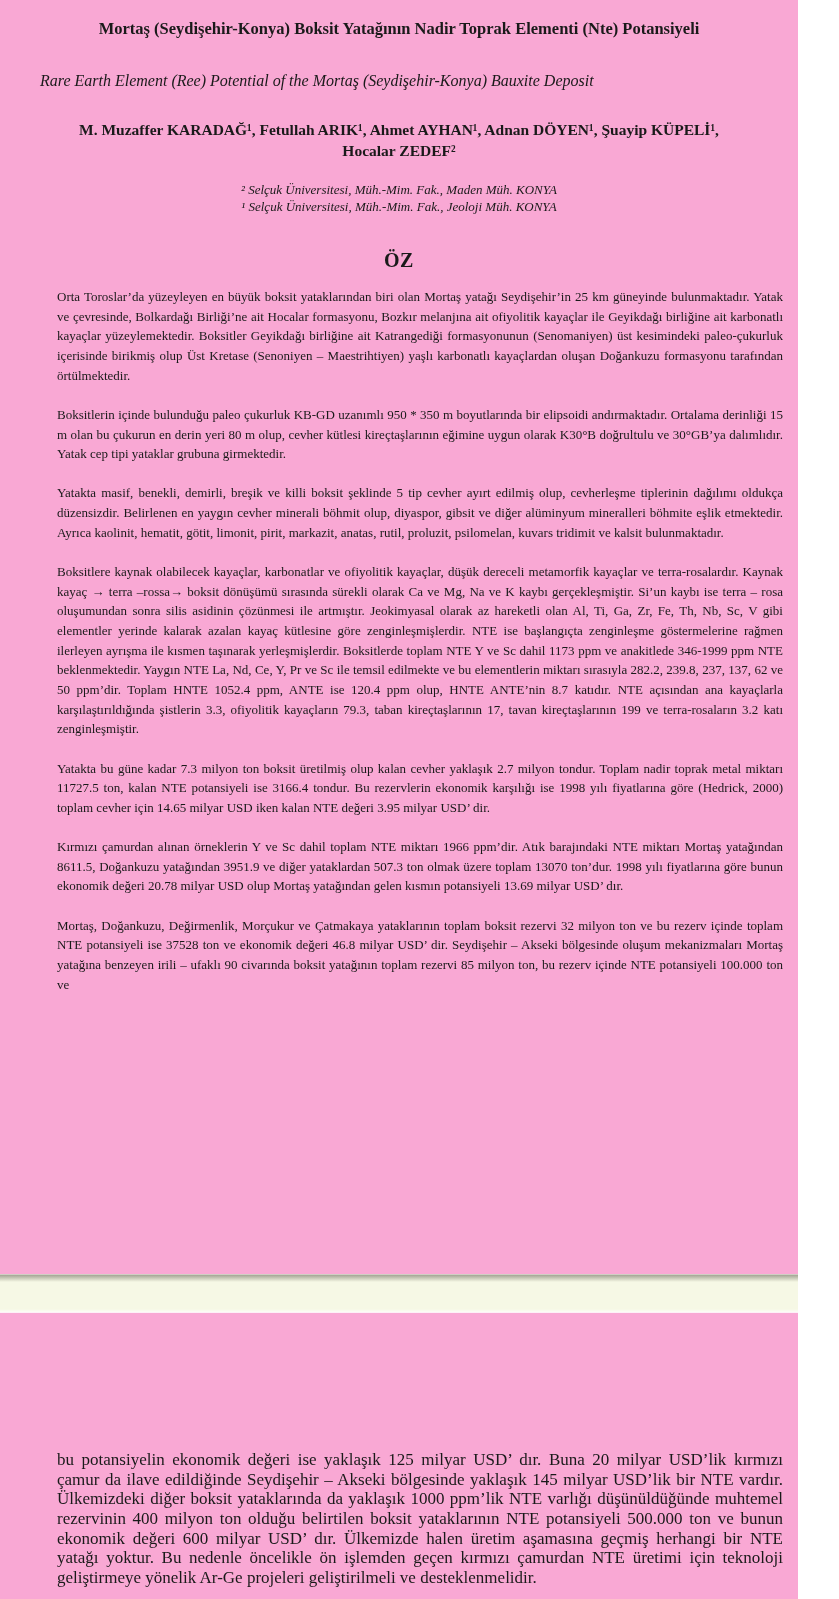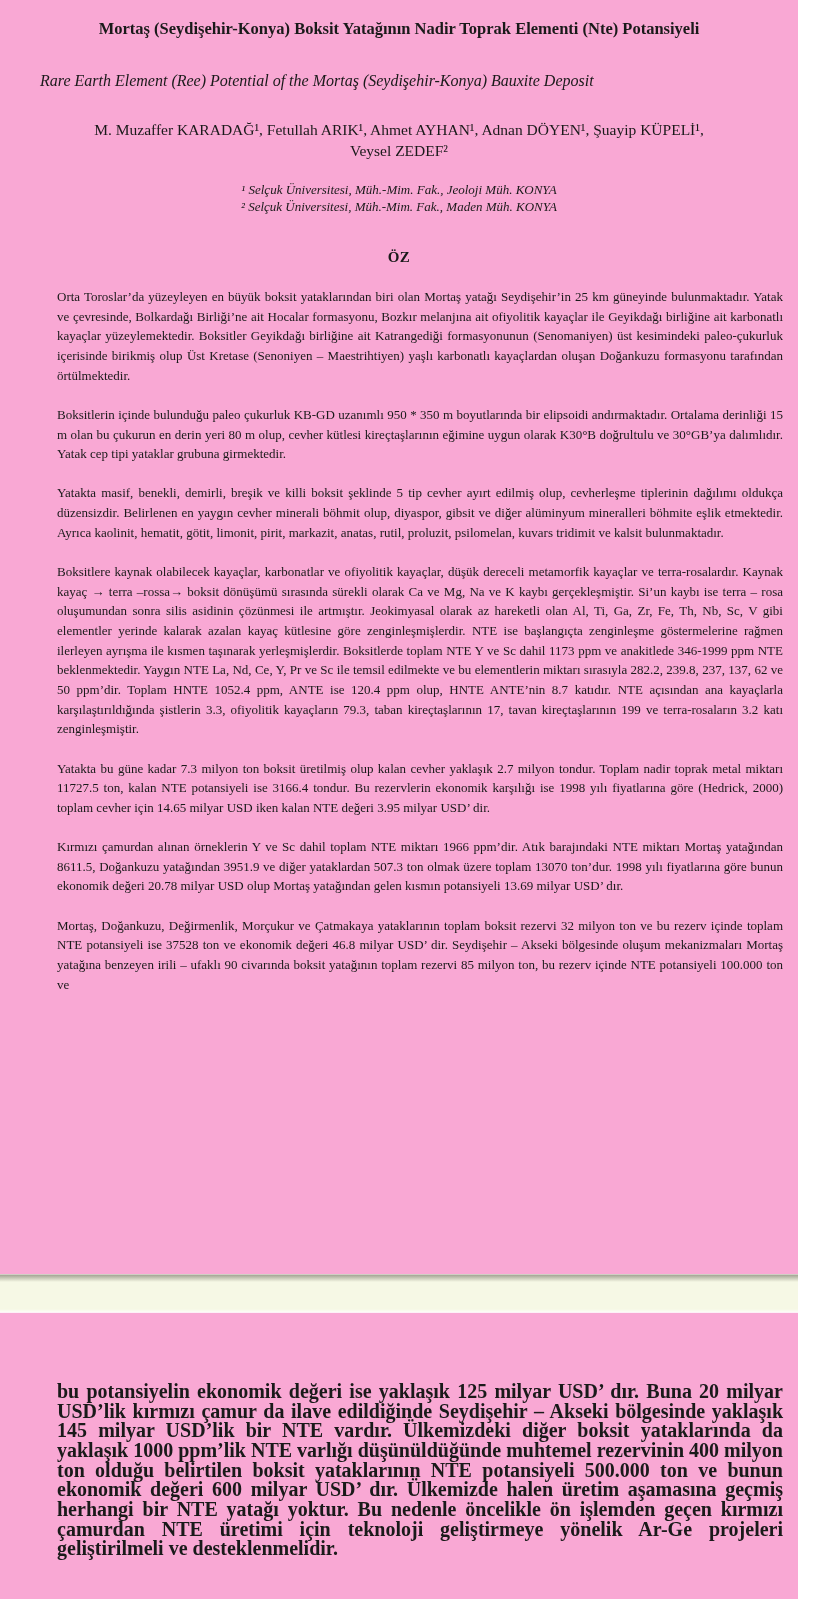--- a/index.html
+++ b/index.html
@@ -37,42 +37,42 @@
     font-style: italic;
     font-size: 16px;
     line-height: 20px;
   }
   .authors-block {
     position: absolute;
     top: 119px;
     left: 40px;
     right: 40px;
     text-align: center;
-    font-weight: normal;
+    font-weight: bold;
     font-size: 15.5px;
     line-height: 21px;
   }
   .affiliations-block {
     position: absolute;
     top: 182px;
     left: 40px;
     right: 40px;
     text-align: center;
     font-style: italic;
     font-size: 13px;
     line-height: 16.5px;
   }
   .abstract-heading {
     position: absolute;
     top: 249px;
     left: 40px;
     right: 40px;
     text-align: center;
     font-weight: bold;
-    font-size: 15px;
+    font-size: 20px;
     letter-spacing: 0.5px;
   }
   
   .abstract-body {
     position: absolute;
     top: 287px;
     left: 57px;
     width: 726px;
     font-size: 13px;
     line-height: 19.65px;
@@ -103,47 +103,46 @@
     position: absolute;
     bottom: -1px;
     left: 0;
     right: 0;
     height: 4px;
     background: linear-gradient(to bottom, rgba(255,255,255,0), rgba(255,255,255,0.95));
   }
   
   .page2-body {
     position: absolute;
-    top: 1382px;
+    top: 1450px;
     left: 57px;
     width: 726px;
-    font-size: 20px;
+    font-size: 17px;
     line-height: 19.65px;
     text-align: justify;
-    font-weight: bold;
   }
   .page2-body p { margin: 0; }
 </style>
 </head>
 <body>
 
 <div class="canvas">
 
   <div class="paper-title">Mortaş (Seydişehir-Konya) Boksit Yatağının Nadir Toprak Elementi (Nte) Potansiyeli</div>
 
   <div class="paper-title-en">Rare Earth Element (Ree) Potential of the Mortaş (Seydişehir-Konya) Bauxite Deposit</div>
 
   <div class="authors-block">
     <div>M. Muzaffer KARADAĞ¹,  Fetullah ARIK¹, Ahmet AYHAN¹, Adnan DÖYEN¹, Şuayip KÜPELİ¹,</div>
-    <div>Veysel ZEDEF²</div>
+    <div>Hocalar ZEDEF²</div>
   </div>
 
   <div class="affiliations-block">
+    <div>² Selçuk Üniversitesi, Müh.-Mim. Fak., Maden Müh. KONYA</div>
     <div>¹ Selçuk Üniversitesi, Müh.-Mim. Fak., Jeoloji Müh. KONYA</div>
-    <div>² Selçuk Üniversitesi, Müh.-Mim. Fak., Maden Müh. KONYA</div>
   </div>
 
   <div class="abstract-heading">ÖZ</div>
 
   <div class="abstract-body">
     <p>Orta Toroslar’da yüzeyleyen en büyük boksit yataklarından biri olan Mortaş yatağı Seydişehir’in 25 km güneyinde bulunmaktadır. Yatak ve çevresinde, Bolkardağı Birliği’ne ait Hocalar formasyonu, Bozkır melanjına ait ofiyolitik kayaçlar ile Geyikdağı birliğine ait karbonatlı kayaçlar yüzeylemektedir. Boksitler Geyikdağı birliğine ait Katrangediği formasyonunun (Senomaniyen) üst kesimindeki paleo-çukurluk içerisinde birikmiş olup Üst Kretase (Senoniyen – Maestrihtiyen) yaşlı karbonatlı kayaçlardan oluşan Doğankuzu formasyonu tarafından örtülmektedir.</p>
     <p>Boksitlerin içinde bulunduğu paleo çukurluk KB-GD uzanımlı 950 * 350 m boyutlarında bir elipsoidi andırmaktadır. Ortalama derinliği 15 m olan bu çukurun en derin yeri 80 m olup, cevher kütlesi kireçtaşlarının eğimine uygun olarak K30°B doğrultulu ve 30°GB’ya dalımlıdır. Yatak cep tipi yataklar grubuna girmektedir.</p>
     <p>Yatakta masif, benekli, demirli, breşik ve killi boksit şeklinde 5 tip cevher ayırt edilmiş olup, cevherleşme tiplerinin dağılımı oldukça düzensizdir. Belirlenen en yaygın cevher minerali böhmit olup, diyaspor, gibsit ve diğer alüminyum mineralleri böhmite eşlik etmektedir. Ayrıca kaolinit, hematit, götit, limonit, pirit, markazit, anatas, rutil, proluzit, psilomelan, kuvars tridimit ve kalsit bulunmaktadır.</p>
     <p>Boksitlere kaynak olabilecek kayaçlar, karbonatlar ve ofiyolitik kayaçlar, düşük dereceli metamorfik kayaçlar ve terra-rosalardır. Kaynak kayaç → terra –rossa→ boksit dönüşümü sırasında sürekli olarak Ca ve Mg, Na ve K kaybı gerçekleşmiştir. Si’un kaybı ise terra – rosa oluşumundan sonra silis asidinin çözünmesi ile artmıştır. Jeokimyasal olarak az hareketli olan Al, Ti, Ga, Zr, Fe, Th, Nb, Sc, V gibi elementler yerinde kalarak azalan kayaç kütlesine göre zenginleşmişlerdir. NTE ise başlangıçta zenginleşme göstermelerine rağmen ilerleyen ayrışma ile kısmen taşınarak yerleşmişlerdir. Boksitlerde toplam NTE Y ve Sc dahil 1173 ppm ve anakitlede 346-1999 ppm NTE beklenmektedir. Yaygın NTE La, Nd, Ce, Y, Pr ve Sc ile temsil edilmekte ve bu elementlerin miktarı sırasıyla 282.2, 239.8, 237, 137, 62 ve 50 ppm’dir. Toplam HNTE 1052.4 ppm, ANTE ise 120.4 ppm olup, HNTE ANTE’nin 8.7 katıdır. NTE açısından ana kayaçlarla karşılaştırıldığında şistlerin 3.3, ofiyolitik kayaçların 79.3, taban kireçtaşlarının 17, tavan kireçtaşlarının 199 ve terra-rosaların 3.2 katı zenginleşmiştir.</p>
     <p>Yatakta bu güne kadar 7.3 milyon ton boksit üretilmiş olup kalan cevher yaklaşık 2.7 milyon tondur. Toplam nadir toprak metal miktarı 11727.5 ton, kalan NTE potansiyeli ise 3166.4 tondur. Bu rezervlerin ekonomik karşılığı ise 1998 yılı fiyatlarına göre (Hedrick, 2000) toplam cevher için 14.65 milyar USD iken kalan NTE değeri 3.95 milyar USD’ dir.</p>

